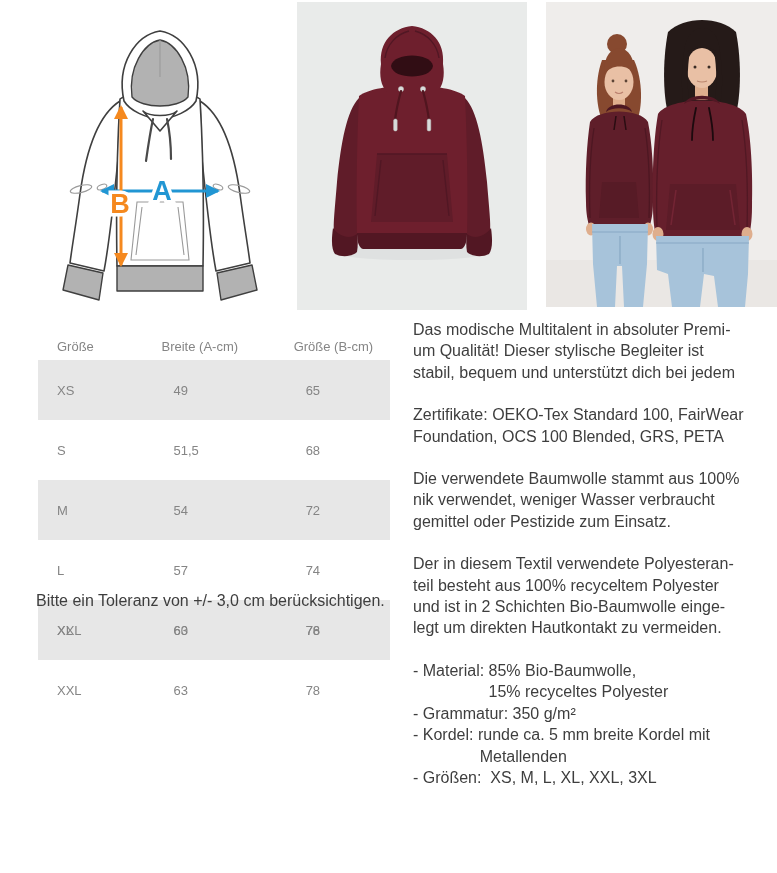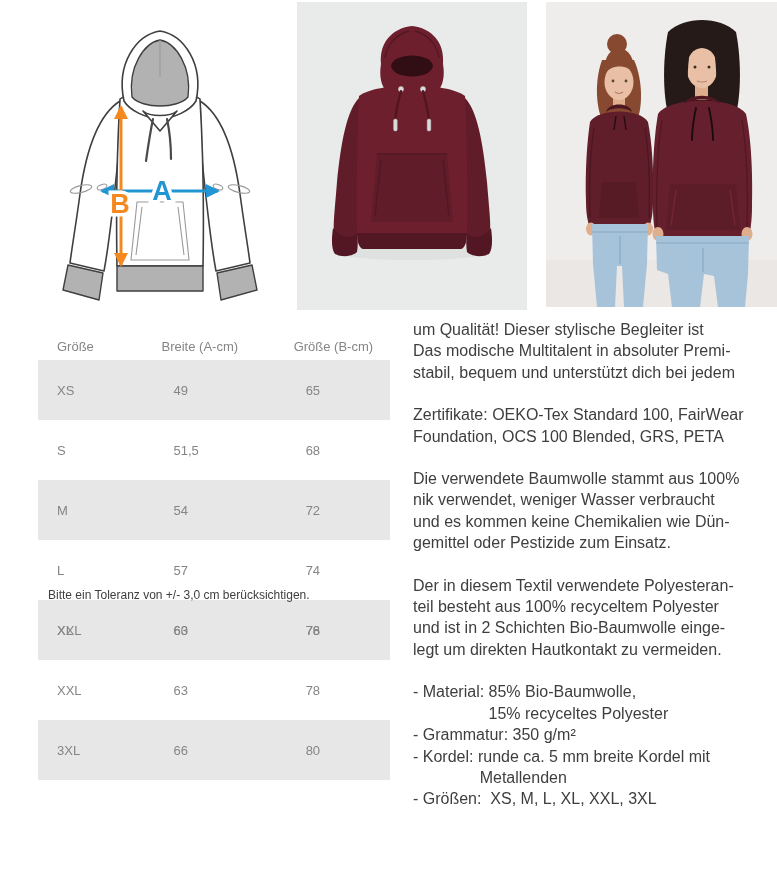--- a/index.html
+++ b/index.html
@@ -46,21 +46,21 @@
               font-size:13px;color:var(--table-text,#858585);}
   #size-table th{font-weight:normal;text-align:left;height:27px;padding:0;}
   #size-table td{height:36px;padding:12px;}
   #size-table th:nth-child(1),#size-table td:nth-child(1){width:112px;padding-left:19px;}
   #size-table th:nth-child(2),#size-table td:nth-child(2){width:132px;}
   #size-table th:nth-child(3),#size-table td:nth-child(3){width:89px;}
   #size-table tbody tr:nth-child(odd){background:var(--table-alt,#e7e7e7);}
   .cell-wrap{position:relative;display:inline-block;}
   .cell-overlay{position:absolute;left:0;top:0;}
 
-  #tolerance-note{position:absolute;left:48px;top:576px;font-size:12px;
+  #tolerance-note{position:absolute;left:36px;top:576px;font-size:16px;
                   color:var(--body-text,#3e3e3e);}
 
   
   #description{position:absolute;left:413px;top:319px;width:364px;font-size:16px;
                line-height:21.4px;color:var(--body-text,#3e3e3e);}
   #description .para{margin:0 0 21px 0;}
   #description .line{white-space:pre;}
 </style>
 </head>
 <body>
@@ -216,44 +216,38 @@
         <tr>
           <td><span class="cell-wrap"><span>XL</span><span class="cell-overlay">XXL</span></span></td>
           <td><span class="cell-wrap"><span>60</span><span class="cell-overlay">63</span></span></td>
           <td><span class="cell-wrap"><span>76</span><span class="cell-overlay">78</span></span></td>
         </tr>
         <tr>
           <td><span class="cell-wrap"><span>XXL</span></span></td>
           <td><span class="cell-wrap"><span>63</span></span></td>
           <td><span class="cell-wrap"><span>78</span></span></td>
         </tr>
-        <tr>
-          <td><span class="cell-wrap"><span>3XL</span></span></td>
-          <td><span class="cell-wrap"><span>66</span></span></td>
-          <td><span class="cell-wrap"><span>80</span></span></td>
-        </tr>
       </tbody>
   </table>
 
   <p id="tolerance-note">Bitte ein Toleranz von +/- 3,0 cm berücksichtigen.</p>
 
   <div id="description">
       <div class="para">
+        <div class="line">Das modische Multitalent in absoluter Premi-</div>
         <div class="line">um Qualität! Dieser stylische Begleiter ist</div>
-        <div class="line">Das modische Multitalent in absoluter Premi-</div>
         <div class="line">stabil, bequem und unterstützt dich bei jedem</div>
       </div>
       <div class="para">
         <div class="line">Zertifikate: OEKO-Tex Standard 100, FairWear</div>
         <div class="line">Foundation, OCS 100 Blended, GRS, PETA</div>
       </div>
       <div class="para">
         <div class="line">Die verwendete Baumwolle stammt aus 100%</div>
         <div class="line">nik verwendet, weniger Wasser verbraucht</div>
-        <div class="line">und es kommen keine Chemikalien wie Dün-</div>
         <div class="line">gemittel oder Pestizide zum Einsatz.</div>
       </div>
       <div class="para">
         <div class="line">Der in diesem Textil verwendete Polyesteran-</div>
         <div class="line">teil besteht aus 100% recyceltem Polyester</div>
         <div class="line">und ist in 2 Schichten Bio-Baumwolle einge-</div>
         <div class="line">legt um direkten Hautkontakt zu vermeiden.</div>
       </div>
       <div class="para">
         <div class="line">- Material: 85% Bio-Baumwolle,</div>

